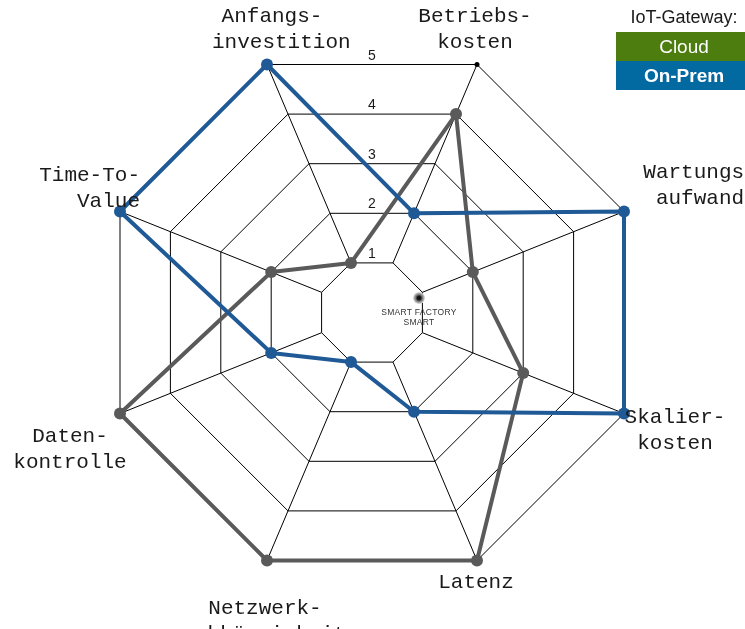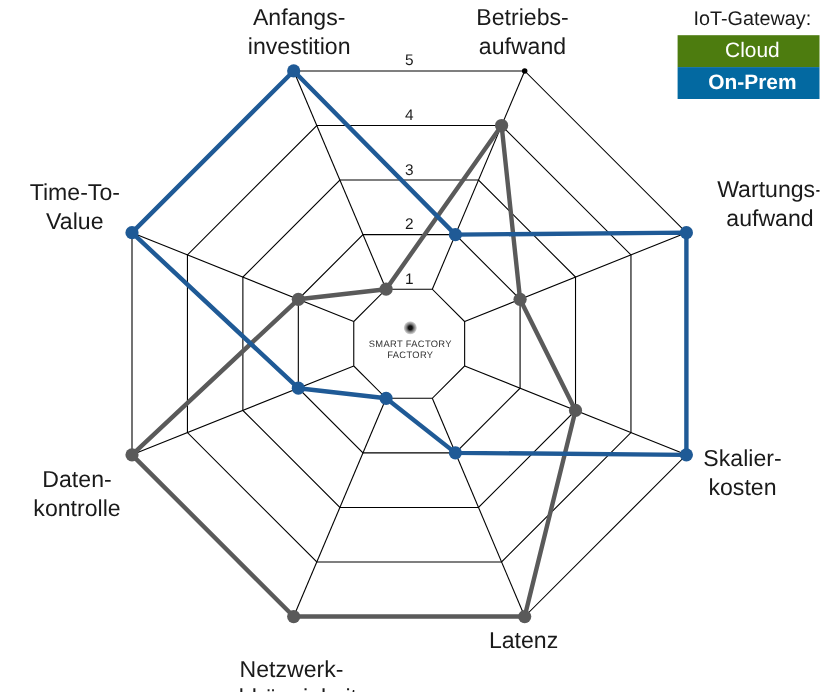--- a/index.html
+++ b/index.html
@@ -1,22 +1,22 @@
 <!DOCTYPE html>
 <html><head>
 <meta charset="utf-8">
 <style>
   html, body { margin:0; padding:0; background:#ffffff; }
   body { width:745px; height:629px; position:relative; overflow:hidden; font-family:"Liberation Sans", sans-serif; }
   #chart { position:absolute; left:0; top:0; }
-  .axis-label { position:absolute; font-size:21px; color:#1a1a1a; text-align:center; line-height:26px; white-space:pre; }
+  .axis-label { position:absolute; font-size:21px; color:#1a1a1a; text-align:center; line-height:26px; white-space:pre;font-family:Liberation Mono, monospace; }
   .legend { position:absolute; left:616px; top:6px; width:136px; }
   .legend-title { font-size:18px; color:#1a1a1a; text-align:center; line-height:22px; margin-bottom:4px; }
   .legend-item { height:29px; line-height:29px; text-align:center; color:#ffffff; font-size:19px; cursor:pointer; }
-  .logo { position:absolute; left:322px; top:292px; width:102px; text-align:center; font-size:8.5px; color:#333; letter-spacing:0.3px; line-height:10px; }
+  .logo { position:absolute; left:322px; top:292px; width:102px; text-align:center; font-size:8.5px; color:#333; letter-spacing:0.3px; line-height:10px;padding-left:46px; }
   .logo-mark { display:block; margin:0 auto 3px auto; width:12px; height:12px; border-radius:50%; background:radial-gradient(circle, #111 0 20%, #777 40%, #ddd 70%, transparent 75%); }
 </style>
 </head>
 <body>
 
 <svg id="chart" width="745" height="629">
   <g id="grid">
       <polygon points="351,262.9 393,262.9 422.4,292.3 422.4,332.7 393,362.1 351,362.1 321.6,332.7 321.6,292.3" fill="none" stroke="#000" stroke-width="1"></polygon>
       <polygon points="330,213.3 414,213.3 472.8,272.1 472.8,352.9 414,411.7 330,411.7 271.2,352.9 271.2,272.1" fill="none" stroke="#000" stroke-width="1"></polygon>
       <polygon points="309,163.7 435,163.7 523.2,251.9 523.2,373.1 435,461.3 309,461.3 220.8,373.1 220.8,251.9" fill="none" stroke="#000" stroke-width="1"></polygon>
@@ -57,36 +57,36 @@
       <circle cx="414" cy="411.7" r="6" fill="#1f5a96"></circle>
       <circle cx="351" cy="362.1" r="6" fill="#1f5a96"></circle>
       <circle cx="271.2" cy="352.9" r="6" fill="#1f5a96"></circle>
       <circle cx="120" cy="211.5" r="6" fill="#1f5a96"></circle>
     </g>
 </svg>
 
 <div class="logo">
   <span class="logo-mark"></span>
   <div>SMART FACTORY</div>
-  <div>FACTORY</div>
+  <div>SMART</div>
 </div>
 
 <div class="axis-label" style="left:212px; top:4px; width:120px;">Anfangs-
 investition</div>
 <div class="axis-label" style="left:415px; top:4px; width:120px;">Betriebs-
-aufwand</div>
+kosten</div>
 <div class="axis-label" style="left:640px; top:160px; width:120px;">Wartungs-
 aufwand</div>
 <div class="axis-label" style="left:620px; top:405px; width:110px;">Skalier-
 kosten</div>
 <div class="axis-label" style="left:416px; top:570px; width:120px;">Latenz</div>
 <div class="axis-label" style="left:195px; top:596px; width:140px;">Netzwerk-
 abhängigkeit</div>
 <div class="axis-label" style="left:10px; top:405px; width:120px;margin-top:19px;">Daten-
 kontrolle</div>
-<div class="axis-label" style="left:8px; top:163px; width:120px;">Time-To-
+<div class="axis-label" style="left:20px; top:163px; width:120px;text-align:right;">Time-To-
 Value</div>
 
 <div class="legend">
   <div class="legend-title">IoT-Gateway:</div>
   <div class="legend-item" id="leg0" style="background: #4d7c0f;">Cloud</div>
   <div class="legend-item" id="leg1" style="background: #0369a1; font-weight: bold;">On-Prem</div>
 </div>
 
 </body></html>

